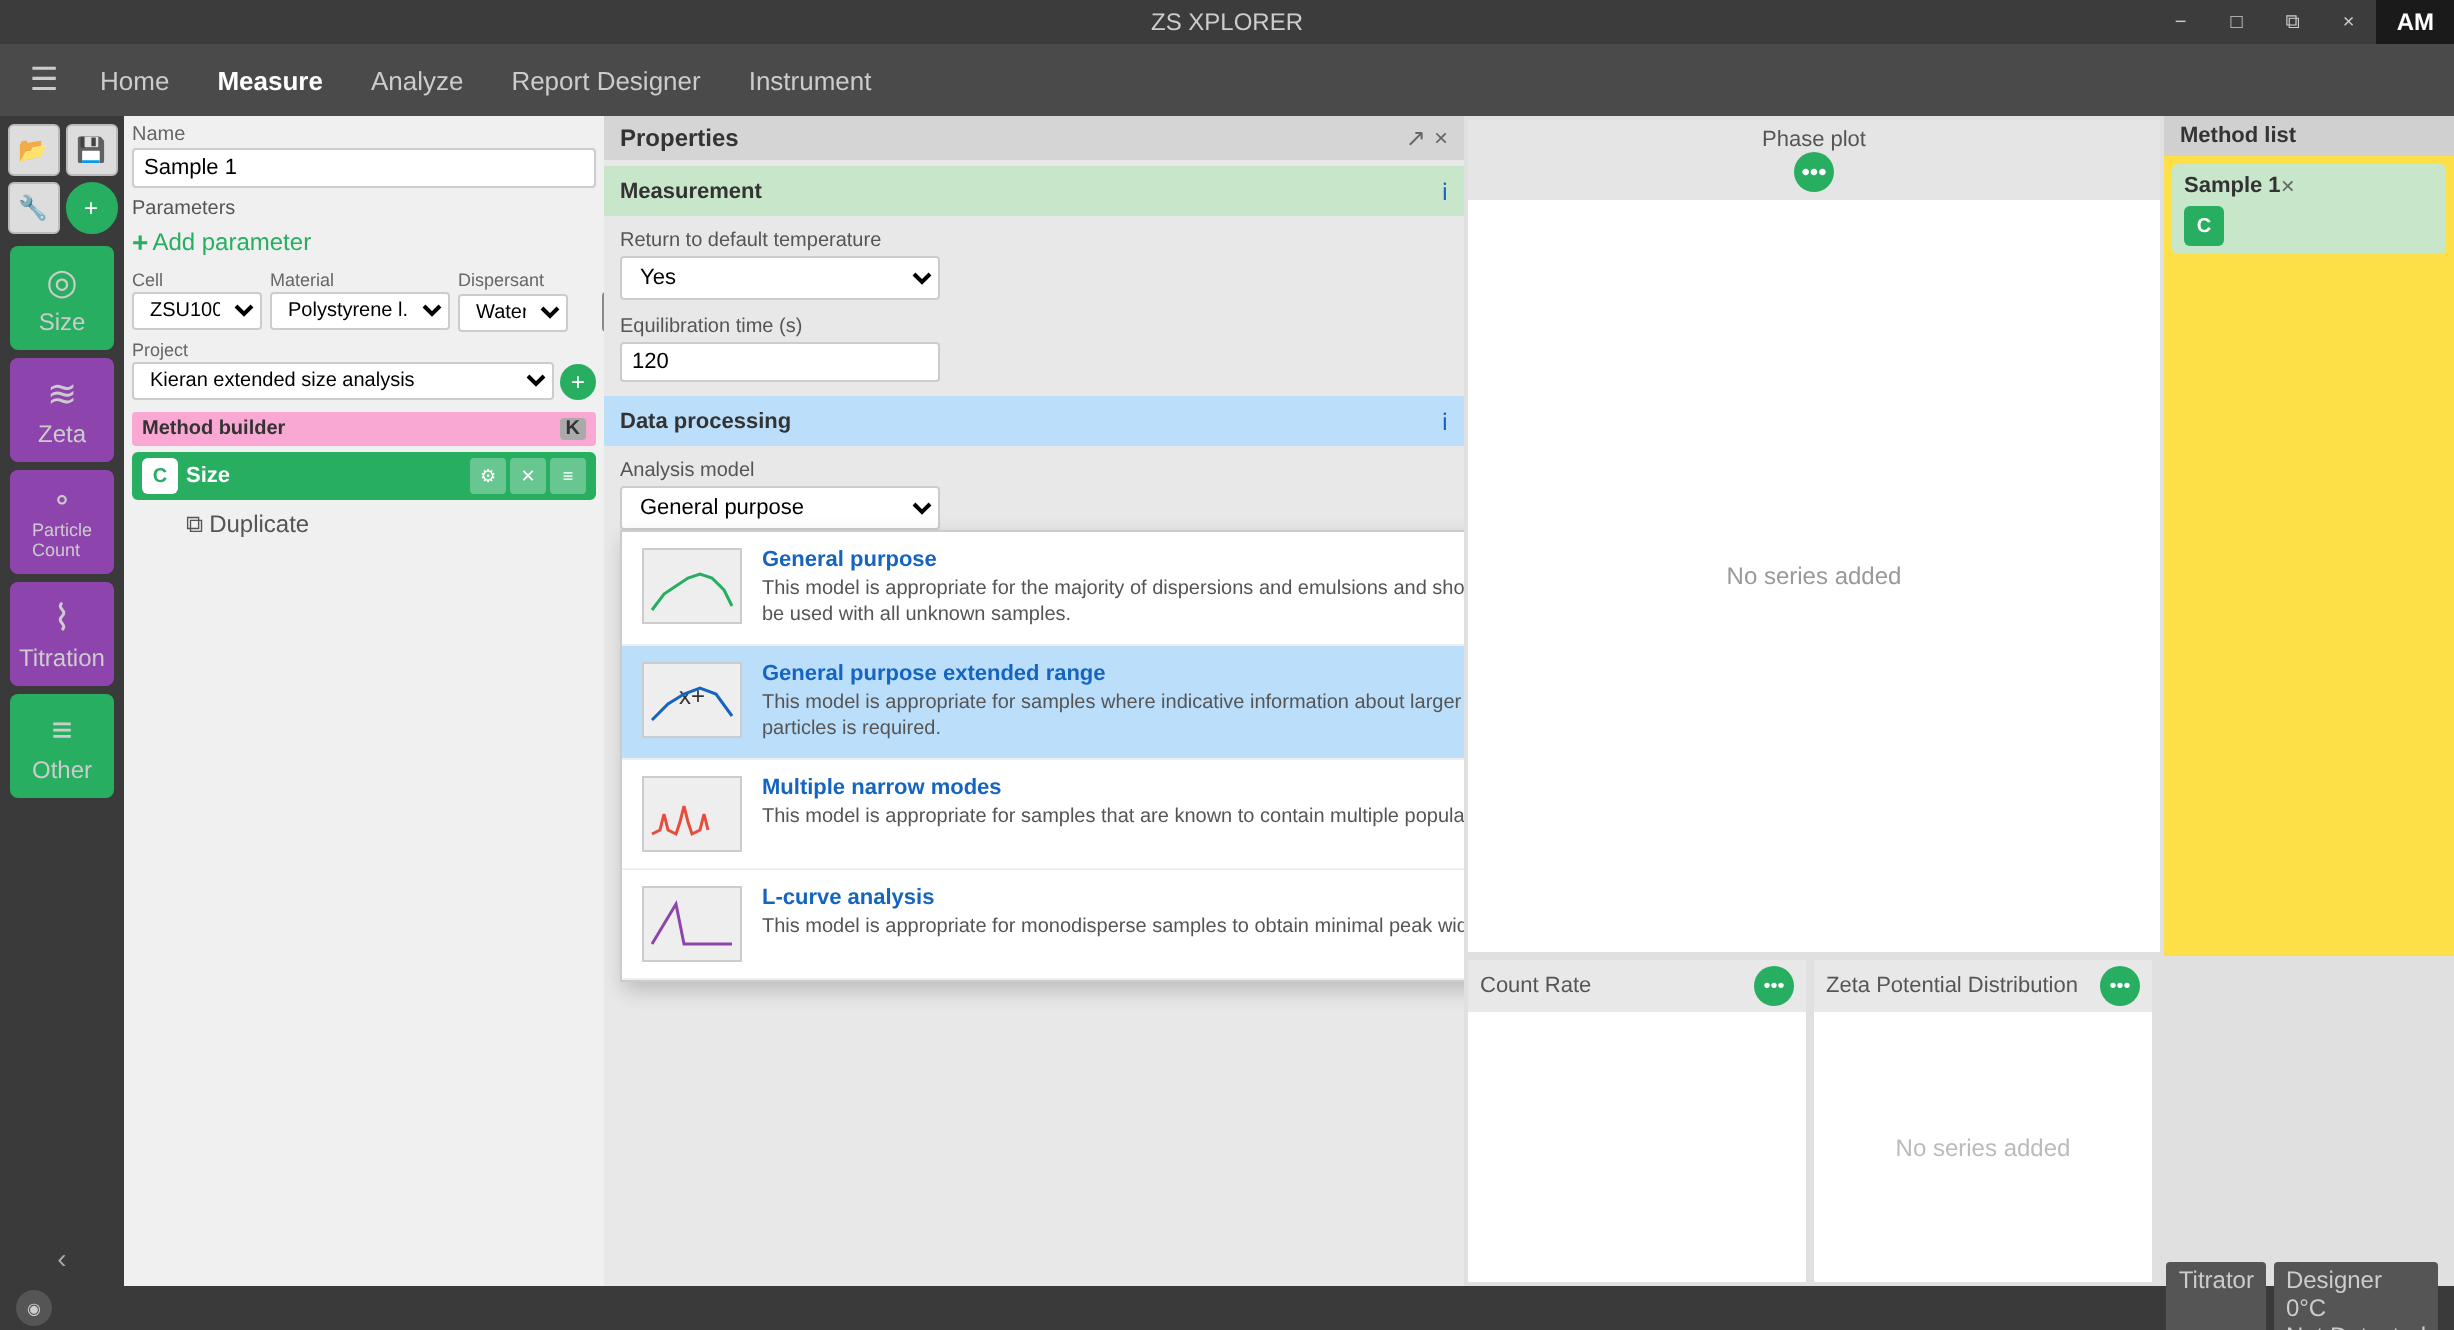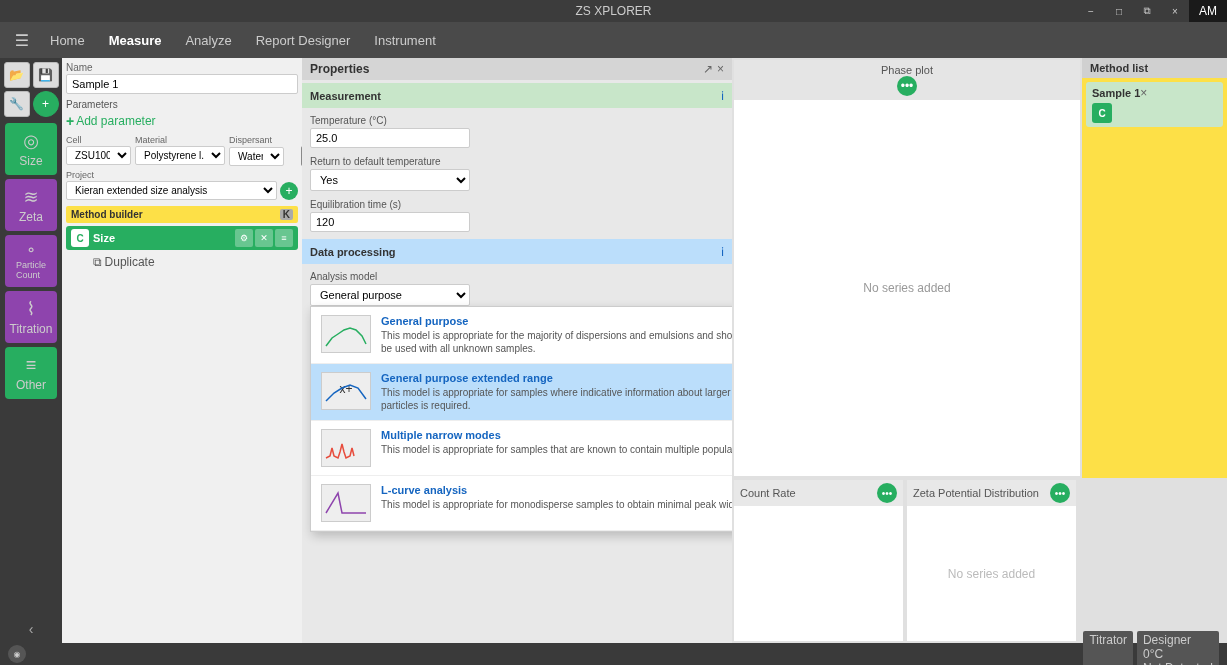--- a/index.html
+++ b/index.html
@@ -148,21 +148,21 @@
     .dispersant-row { display: flex; align-items: center; gap: 17px; }
     .dispersant-select { width: 55px; padding: 2px 4px; border: 1px solid #ccc; border-radius: 2px; font-size: 10px; background: white; }
     .dispersant-color-bar { width: 30px; height: 20px; background: linear-gradient(to right, #888, #ddd); border-radius: 2px; }
 
     .project-row { display: flex; align-items: center; gap: 3px; margin-bottom: 6px; }
     .project-label { font-size: 9px; color: #666; margin-bottom: 1px; }
     .project-select { flex: 1; padding: 2px 4px; border: 1px solid #ccc; border-radius: 2px; font-size: 10px; background: white; }
     .project-add { background: #27ae60; color: white; border: none; border-radius: 50%; width: 18px; height: 18px; cursor: pointer; font-size: 12px; display: flex; align-items: center; justify-content: center; }
 
     .method-builder-header {
-      background: #fde047;
+      background: #f9a8d4;
       padding: 3px 5px;
       display: flex;
       align-items: flex-end;
       justify-content: space-between;
       margin-bottom: 3px;
       border-radius: 2px;
     }
     .method-builder-header span { font-size: 10px; font-weight: bold; }
     .method-close { font-size: 10px; cursor: pointer; background: #aaa; border-radius: 2px; padding: 0 3px; }
 
@@ -371,21 +371,21 @@
 </head>
 <body>
 
 <div class="title-bar">
   <span>ZS XPLORER</span>
   <div class="win-controls">
     <div class="win-btn">−</div>
     <div class="win-btn">□</div>
     <div class="win-btn">⧉</div>
     <div class="win-btn close">×</div>
-    <div style="background:#1a1a1a;color:#fff;padding:0 10px;display:flex;align-items:center;font-size:11px;font-weight:normal;">
+    <div style="background:#1a1a1a;color:#fff;padding:0 10px;display:flex;align-items:center;font-size:11px;font-weight:bold;">
       <span>AM</span>
     </div>
   </div>
 </div>
 
 <div class="menu-bar">
   <div class="menu-icon">☰</div>
   <div class="menu-item">Home</div>
   <div class="menu-item active">Measure</div>
   <div class="menu-item">Analyze</div>
@@ -500,24 +500,20 @@
         <span>↗</span>
         <span>×</span>
       </div>
     </div>
 
     <div class="section-header">
       <span class="section-title">Measurement</span>
       <span class="section-info">ℹ</span>
     </div>
 
-    <div class="form-group">
-      <div class="form-label">Temperature (°C)</div>
-      <input class="form-input" type="text" value="25.0" style="">
-    </div>
 
     <div class="form-group">
       <div class="form-label">Return to default temperature</div>
       <select class="form-select">
         <option>Yes</option>
         <option>No</option>
       </select>
     </div>
 
     <div class="form-group">

